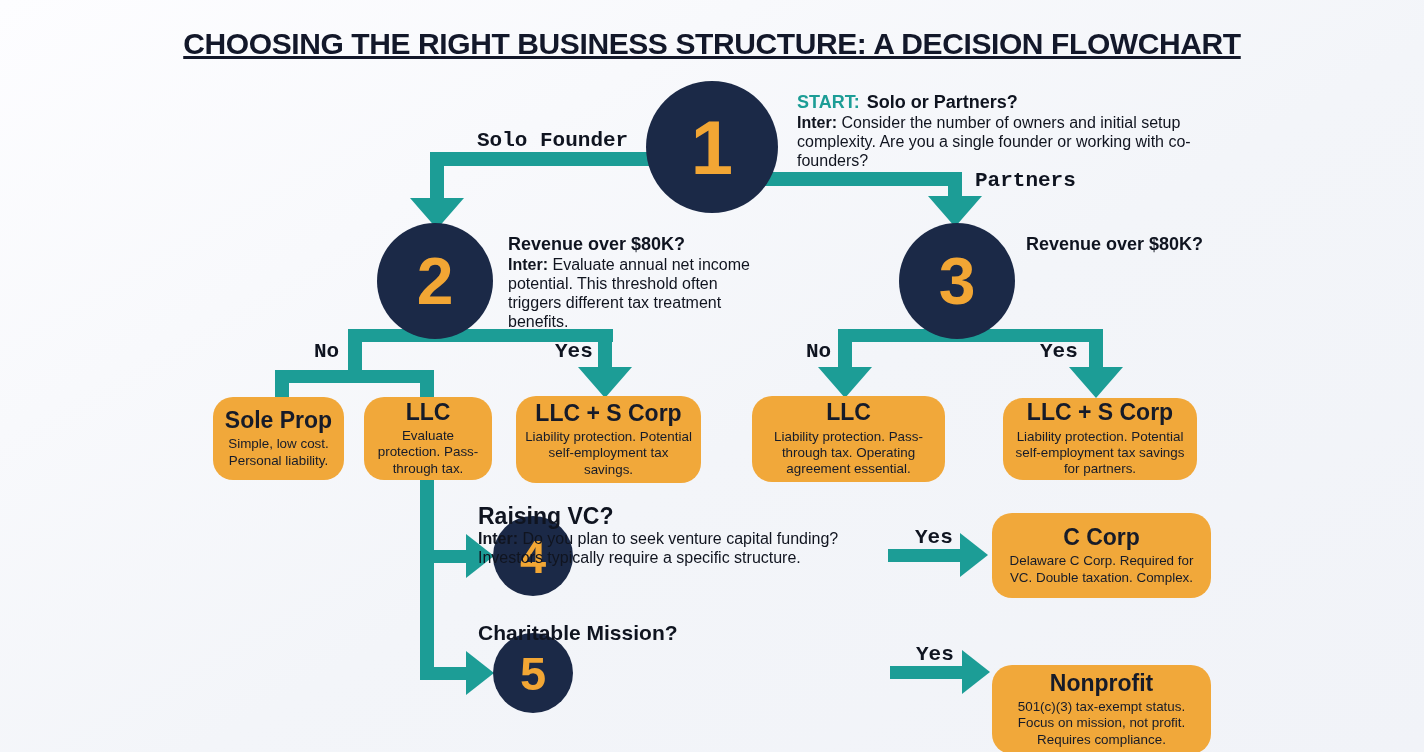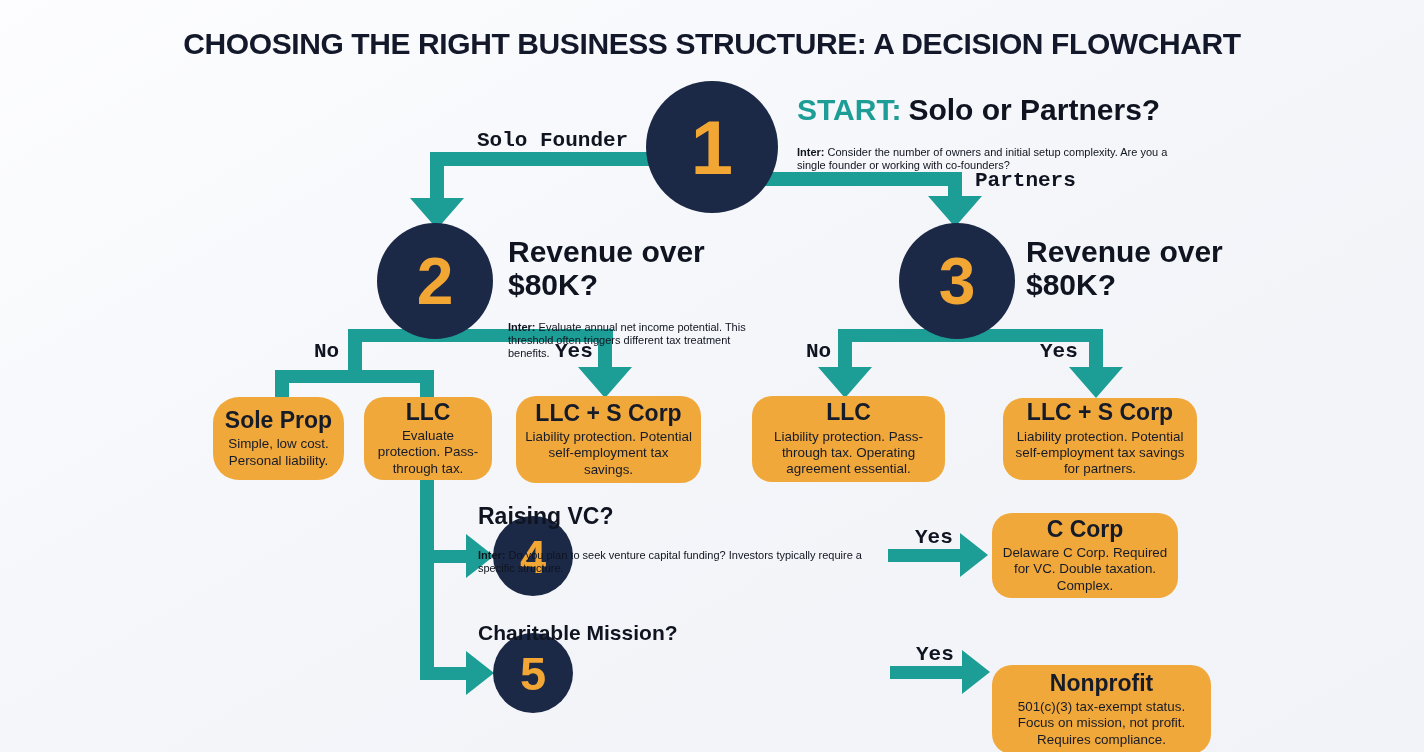--- a/index.html
+++ b/index.html
@@ -3,39 +3,39 @@
 <meta charset="utf-8">
 <style>
   html,body { margin:0; padding:0; background:#ffffff; }
   .canvas {
     position:relative; width:1424px; height:752px; overflow:hidden;
     background:linear-gradient(150deg,#fdfdff 0%,#f3f5f9 55%,#f1f3f8 100%);
     font-family:"Liberation Sans", sans-serif; color:#10141f;
   }
   .title {
     position:absolute; top:27px; left:0; width:100%; text-align:center;
-    font-size:30px; font-weight:bold; letter-spacing:-0.4px; color:#13182a;
+    font-size:30px; font-weight:bold; letter-spacing:-0.4px; color:#13182a;text-decoration:underline;
   }
   
   .seg { position:absolute; background:#1c9d96; z-index:1; }
   .arr-down { position:absolute; width:0; height:0; z-index:1;
     border-left:27px solid transparent; border-right:27px solid transparent;
     border-top:31px solid #1c9d96; }
   .arr-right { position:absolute; width:0; height:0; z-index:1;
     border-top:22px solid transparent; border-bottom:22px solid transparent;
     border-left:28px solid #1c9d96; }
   
   .circle { position:absolute; background:#1b2947; border-radius:50%; z-index:2;
     display:flex; align-items:center; justify-content:center;
     color:#f2a634; font-weight:bold; }
   
   .qblock { position:absolute; z-index:3; }
-  .qhead { font-size:30px; font-weight:bold; line-height:1.1; color:#0f1420; }
+  .qhead { font-size:18px; font-weight:bold; line-height:1.1; color:#0f1420; }
   .qhead .prefix { color:#1c9d96; margin-right:7px; }
-  .qbody { font-size:11px; line-height:1.2; margin-top:20px; color:#10141f; }
+  .qbody { font-size:16px; line-height:1.2; margin-top:0; color:#10141f; }
   .qbody b { font-weight:bold; }
   
   .blabel { position:absolute; z-index:3; font-size:21px; font-weight:bold; color:#0f1420;font-family:Liberation Mono, monospace; }
   
   .obox { position:absolute; z-index:2; background:#f1a83a; border-radius:20px;
     color:#161b29; text-align:center; box-sizing:border-box;
     display:flex; flex-direction:column; justify-content:center; padding:6px 8px; }
   .obox .btitle { font-size:23px; font-weight:bold; line-height:1.1; }
   .obox .bbody { font-size:13.4px; line-height:1.22; margin-top:3px; }
 </style>
@@ -118,41 +118,41 @@
 
   <div class="blabel" style="left:477px;top:129px;">Solo Founder</div>
   <div class="blabel" style="left:975px;top:169px;">Partners</div>
   <div class="blabel" style="left:314px;top:340px;">No</div>
   <div class="blabel" style="left:555px;top:340px;">Yes</div>
   <div class="blabel" style="left:806px;top:340px;">No</div>
   <div class="blabel" style="left:1040px;top:340px;">Yes</div>
   <div class="blabel" style="left:915px;top:526px;">Yes</div>
   <div class="blabel" style="left:916px;top:643px;">Yes</div>
 
-  <div class="obox" style="left:213px;top:397px;width:131px;height:83px;border-radius:26px;">
+  <div class="obox" style="left:213px;top:397px;width:131px;height:83px;">
     <div class="btitle">Sole Prop</div>
     <div class="bbody">Simple, low cost. Personal liability.</div>
   </div>
   <div class="obox" style="left:364px;top:397px;width:128px;height:83px;">
     <div class="btitle">LLC</div>
     <div class="bbody">Evaluate protection. Pass-through tax.</div>
   </div>
   <div class="obox" style="left:516px;top:396px;width:185px;height:87px;">
     <div class="btitle">LLC + S Corp</div>
     <div class="bbody">Liability protection. Potential self-employment tax savings.</div>
   </div>
   <div class="obox" style="left:752px;top:396px;width:193px;height:86px;">
     <div class="btitle">LLC</div>
     <div class="bbody">Liability protection. Pass-through tax. Operating agreement essential.</div>
   </div>
   <div class="obox" style="left:1003px;top:398px;width:194px;height:82px;">
     <div class="btitle">LLC + S Corp</div>
     <div class="bbody">Liability protection. Potential self-employment tax savings for partners.</div>
   </div>
-  <div class="obox" style="left:992px;top:513px;width:186px;height:85px;">
+  <div class="obox" style="left:992px;top:513px;width:219px;height:85px;">
     <div class="btitle">C Corp</div>
     <div class="bbody">Delaware C Corp. Required for VC. Double taxation. Complex.</div>
   </div>
   <div class="obox" style="left:992px;top:629px;width:219px;height:89px;margin-top:36px;">
     <div class="btitle">Nonprofit</div>
     <div class="bbody">501(c)(3) tax-exempt status. Focus on mission, not profit. Requires compliance.</div>
   </div>
 
 </div>
 

